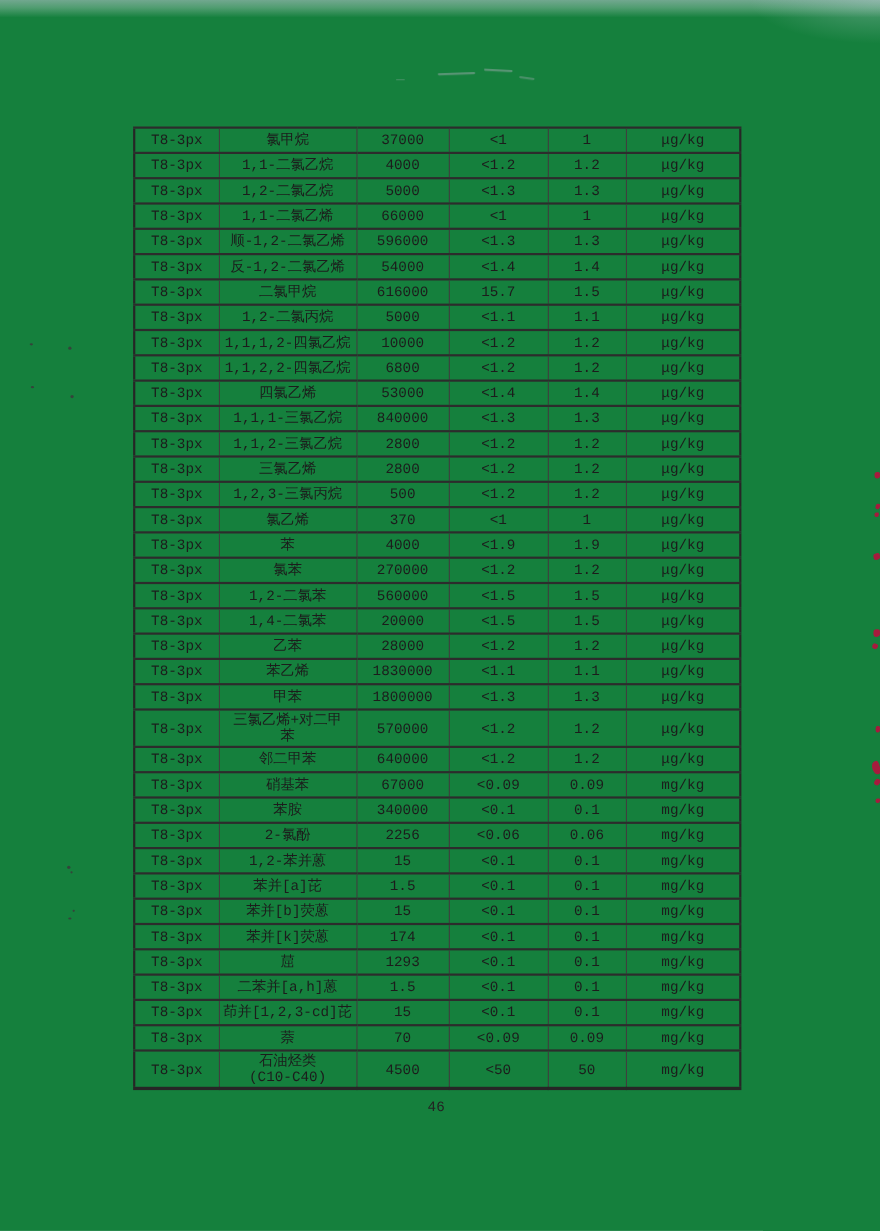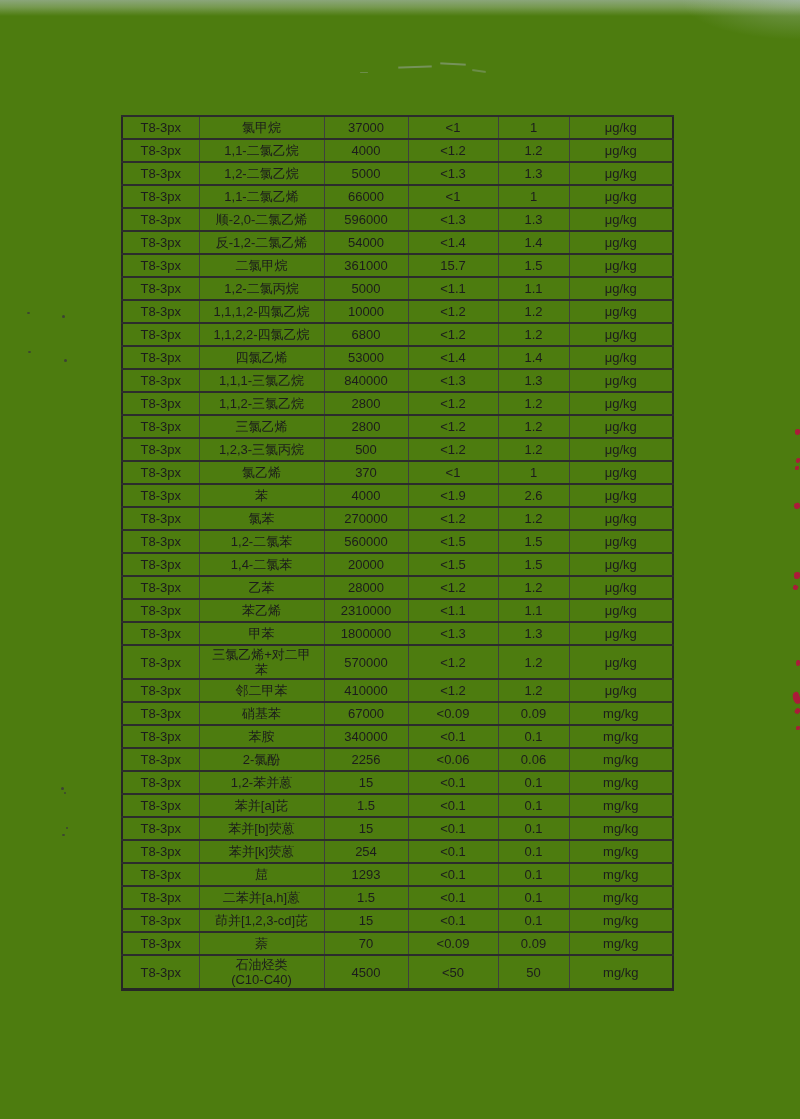--- a/index.html
+++ b/index.html
@@ -1,21 +1,21 @@
 <!DOCTYPE html>
 <html><head>
 <meta charset="utf-8">
 <style>
   html,body{margin:0;padding:0;background:#e9e9e9;}
   .page{
     position:relative;
     width:800px;height:1119px;
-    background:#4d7c0f;
+    background:#15803d;
     overflow:hidden;
-    font-family:Liberation Sans, sans-serif;
+    font-family:Liberation Mono, monospace;
     color:#1c1c1c;
   }
   .scan-edge-top{
     position:absolute;left:0;top:0;width:800px;height:16px;
     background:linear-gradient(180deg,rgba(190,200,211,0.55) 0%,rgba(214,221,229,0.30) 45%,rgba(255,255,255,0) 100%);
   }
   .scan-edge-corner{
     position:absolute;right:0;top:0;width:120px;height:40px;
     background:radial-gradient(ellipse at top right,rgba(198,210,222,0.35),rgba(255,255,255,0) 70%);
   }
@@ -121,38 +121,38 @@
         <tr>
           <td>T8-3px</td>
           <td>1,1-二氯乙烯</td>
           <td>66000</td>
           <td>&lt;1</td>
           <td>1</td>
           <td>μg/kg</td>
         </tr>
         <tr>
           <td>T8-3px</td>
-          <td>顺-2,0-二氯乙烯</td>
+          <td>顺-1,2-二氯乙烯</td>
           <td>596000</td>
           <td>&lt;1.3</td>
           <td>1.3</td>
           <td>μg/kg</td>
         </tr>
         <tr>
           <td>T8-3px</td>
           <td>反-1,2-二氯乙烯</td>
           <td>54000</td>
           <td>&lt;1.4</td>
           <td>1.4</td>
           <td>μg/kg</td>
         </tr>
         <tr>
           <td>T8-3px</td>
           <td>二氯甲烷</td>
-          <td>361000</td>
+          <td>616000</td>
           <td>15.7</td>
           <td>1.5</td>
           <td>μg/kg</td>
         </tr>
         <tr>
           <td>T8-3px</td>
           <td>1,2-二氯丙烷</td>
           <td>5000</td>
           <td>&lt;1.1</td>
           <td>1.1</td>
@@ -220,21 +220,21 @@
           <td>370</td>
           <td>&lt;1</td>
           <td>1</td>
           <td>μg/kg</td>
         </tr>
         <tr>
           <td>T8-3px</td>
           <td>苯</td>
           <td>4000</td>
           <td>&lt;1.9</td>
-          <td>2.6</td>
+          <td>1.9</td>
           <td>μg/kg</td>
         </tr>
         <tr>
           <td>T8-3px</td>
           <td>氯苯</td>
           <td>270000</td>
           <td>&lt;1.2</td>
           <td>1.2</td>
           <td>μg/kg</td>
         </tr>
@@ -258,21 +258,21 @@
           <td>T8-3px</td>
           <td>乙苯</td>
           <td>28000</td>
           <td>&lt;1.2</td>
           <td>1.2</td>
           <td>μg/kg</td>
         </tr>
         <tr>
           <td>T8-3px</td>
           <td>苯乙烯</td>
-          <td>2310000</td>
+          <td>1830000</td>
           <td>&lt;1.1</td>
           <td>1.1</td>
           <td>μg/kg</td>
         </tr>
         <tr>
           <td>T8-3px</td>
           <td>甲苯</td>
           <td>1800000</td>
           <td>&lt;1.3</td>
           <td>1.3</td>
@@ -283,21 +283,21 @@
           <td>三氯乙烯+对二甲
 苯</td>
           <td>570000</td>
           <td>&lt;1.2</td>
           <td>1.2</td>
           <td>μg/kg</td>
         </tr>
         <tr>
           <td>T8-3px</td>
           <td>邻二甲苯</td>
-          <td>410000</td>
+          <td>640000</td>
           <td>&lt;1.2</td>
           <td>1.2</td>
           <td>μg/kg</td>
         </tr>
         <tr>
           <td>T8-3px</td>
           <td>硝基苯</td>
           <td>67000</td>
           <td>&lt;0.09</td>
           <td>0.09</td>
@@ -339,21 +339,21 @@
           <td>T8-3px</td>
           <td>苯并[b]荧蒽</td>
           <td>15</td>
           <td>&lt;0.1</td>
           <td>0.1</td>
           <td>mg/kg</td>
         </tr>
         <tr>
           <td>T8-3px</td>
           <td>苯并[k]荧蒽</td>
-          <td>254</td>
+          <td>174</td>
           <td>&lt;0.1</td>
           <td>0.1</td>
           <td>mg/kg</td>
         </tr>
         <tr>
           <td>T8-3px</td>
           <td>䓛</td>
           <td>1293</td>
           <td>&lt;0.1</td>
           <td>0.1</td>
@@ -388,14 +388,15 @@
           <td>石油烃类
 (C10-C40)</td>
           <td>4500</td>
           <td>&lt;50</td>
           <td>50</td>
           <td>mg/kg</td>
         </tr>
       </tbody>
   </table>
 
+  <div class="page-number">46</div>
 
 </div>
 
 </body></html>

